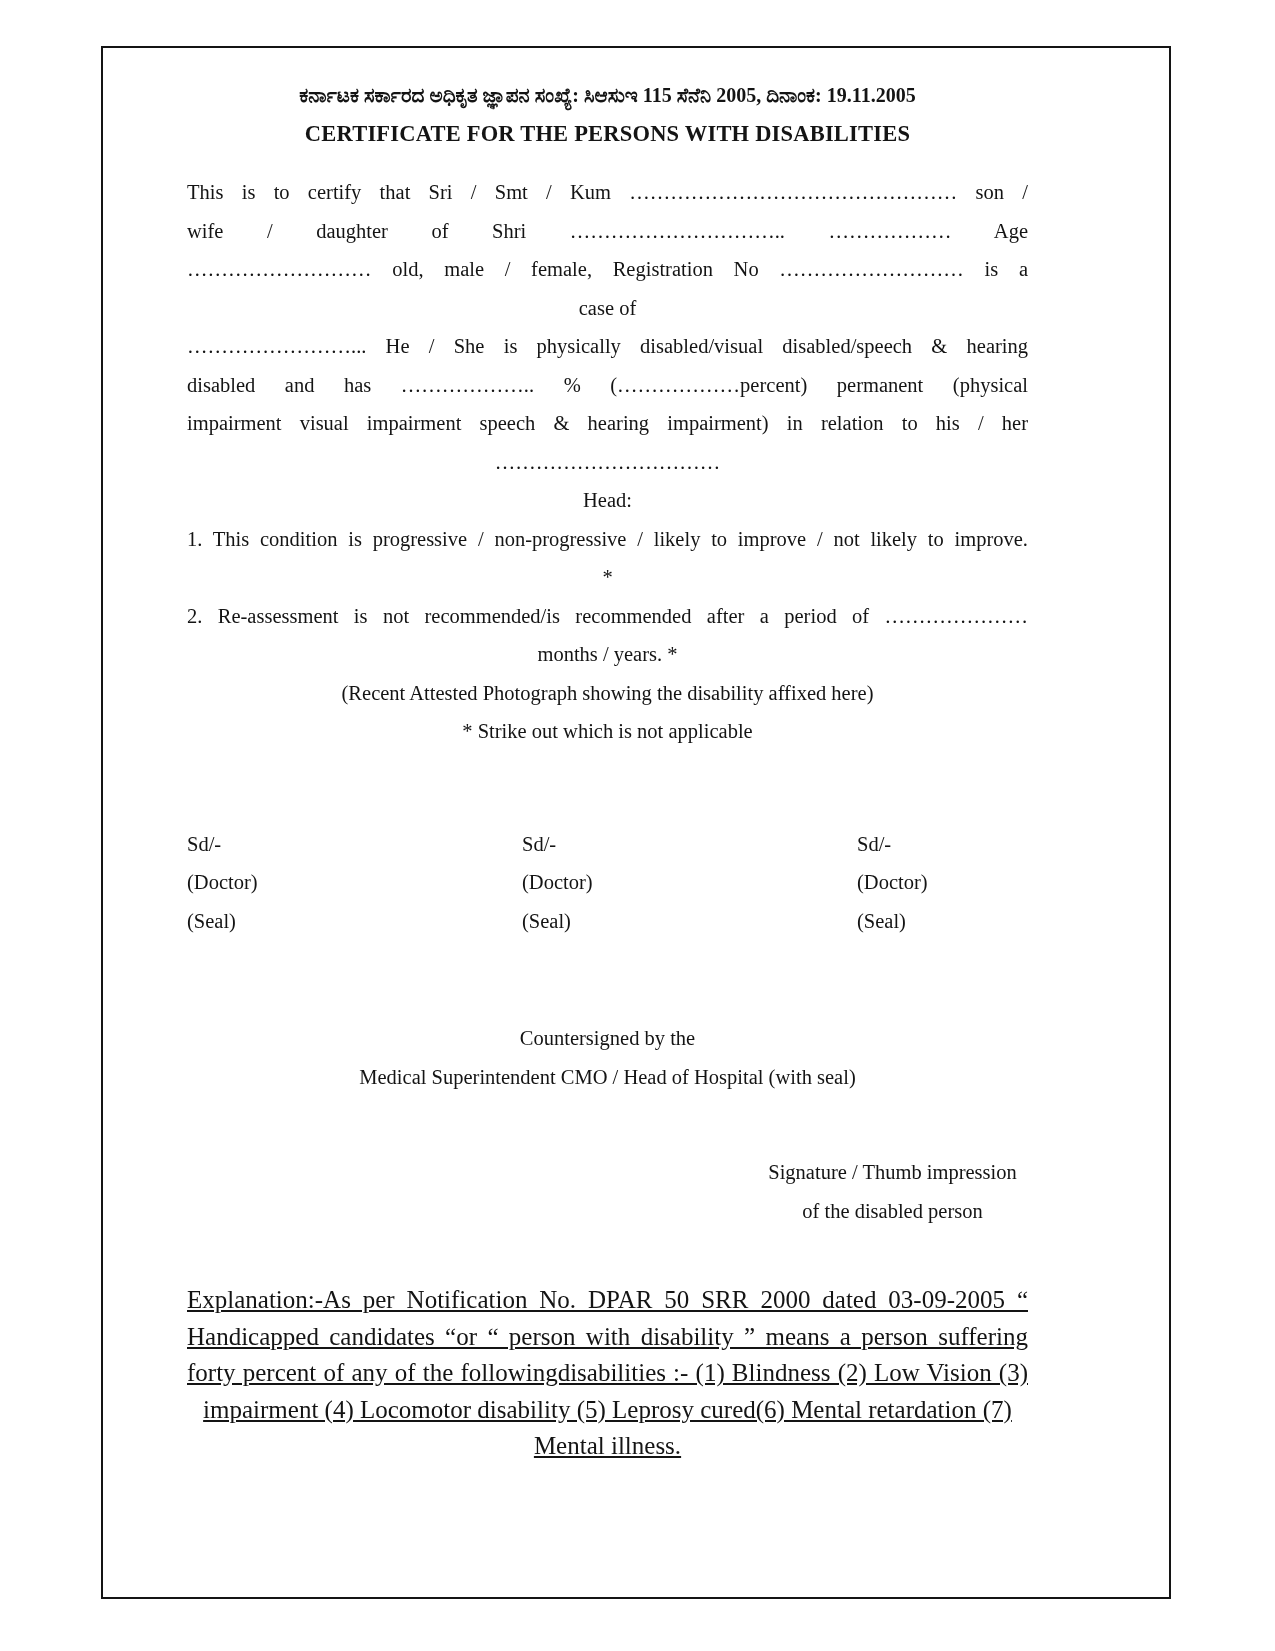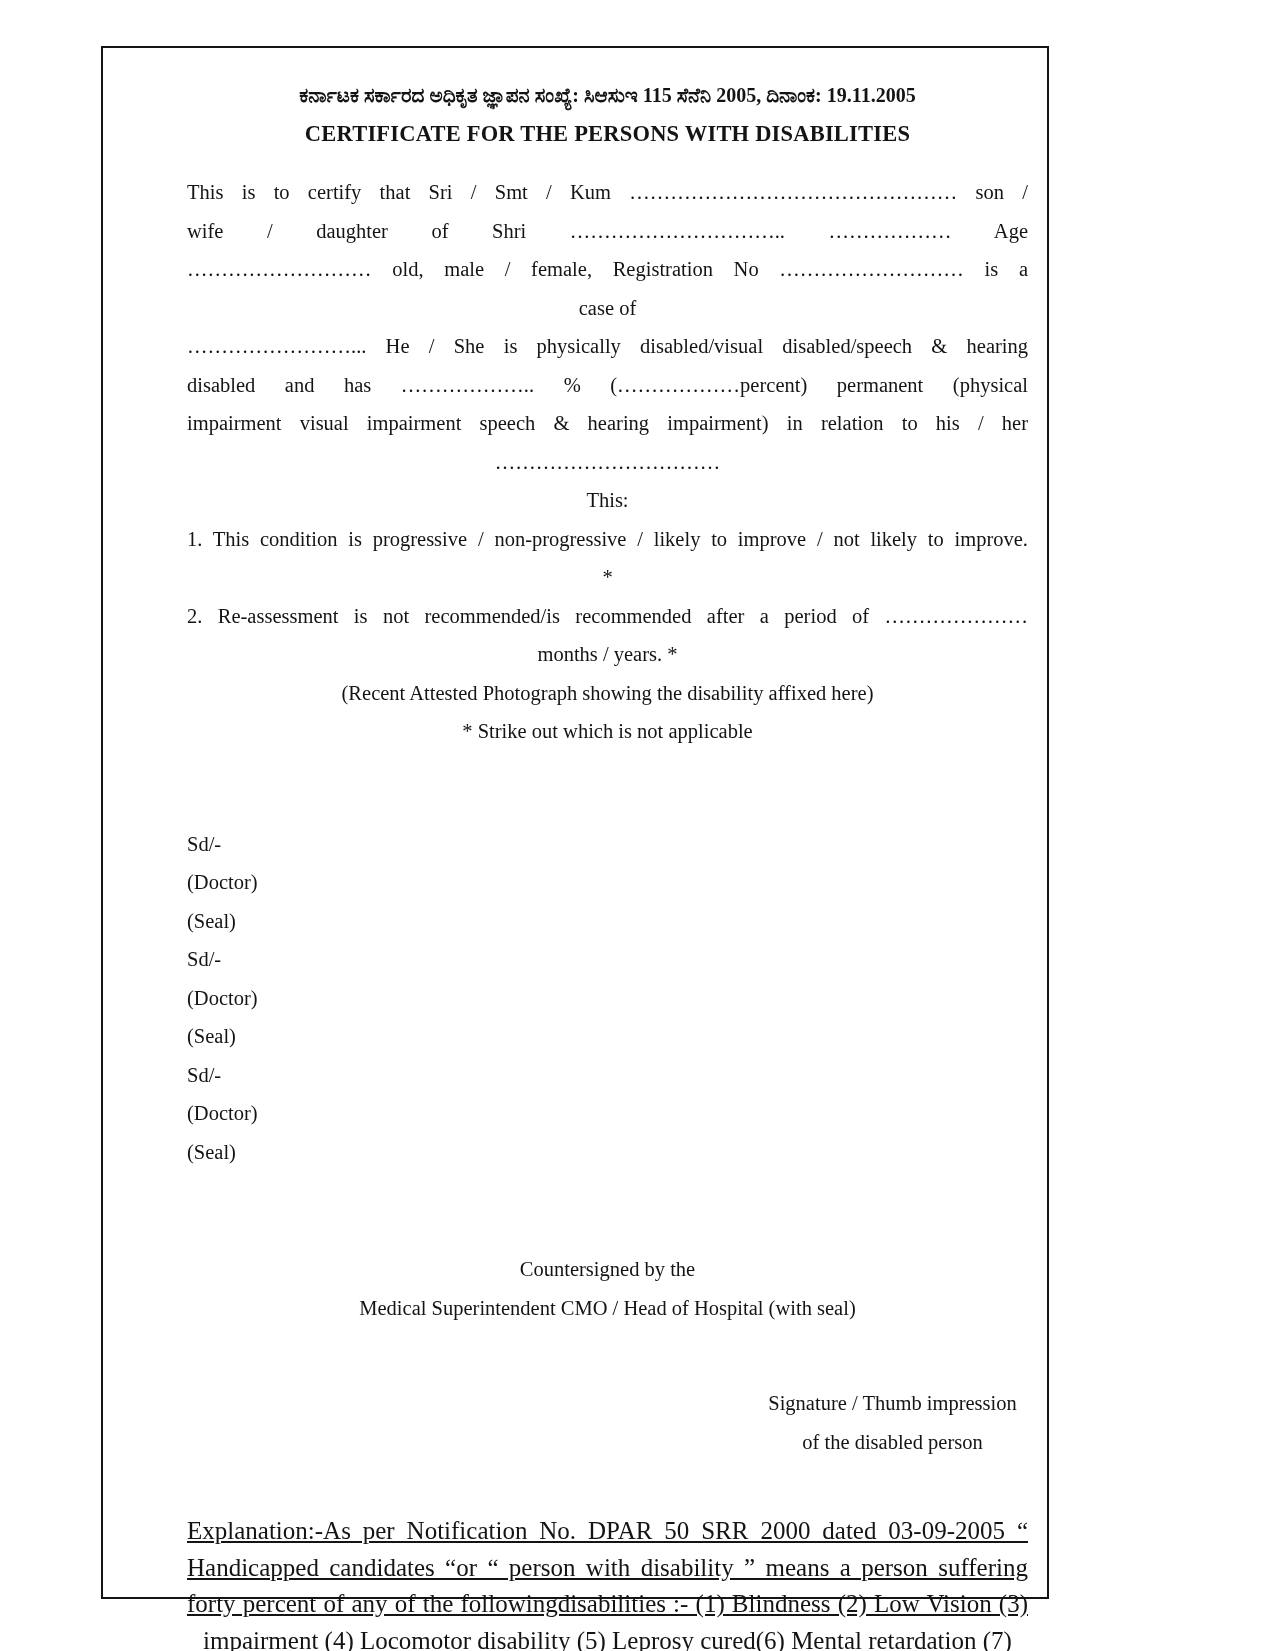--- a/index.html
+++ b/index.html
@@ -9,21 +9,21 @@
     width: 1275px;
     height: 1651px;
     position: relative;
     font-family: "Liberation Serif", "DejaVu Serif", serif;
     color: #141414;
   }
   .sheet {
     position: absolute;
     left: 101px;
     top: 46px;
-    width: 948px;
+    width: 1070px;
     height: 1553px;
     border: 2px solid #141414;
     box-sizing: border-box;
     background: #ffffff;
   }
   .content {
     position: absolute;
     left: 84px;
     top: 28px;
     width: 841px;
@@ -40,21 +40,21 @@
     text-align: justify;
     text-align-last: justify;
     overflow: hidden;
     white-space: normal;
     height: 38.5px;
   }
   .lline { text-align: center; height: 38.5px; }
   .sig-row {
     margin-top: 74px;
     display: flex;
-    flex-direction: column;
+    flex-direction: row;
   }
   .sig-col { width: 335px; flex: 0 0 auto; }
   .sig-col div { height: 38.5px; }
   .countersign { margin-top: 79px; }
   .impression { margin-top: 57px; padding-left: 570px; }
   .explanation {
     margin-top: 52px;
     font-size: 25px;
     line-height: 36.5px;
     text-decoration: underline;
@@ -79,21 +79,21 @@
       <div class="lline">case of</div>
     </div>
 
     <div class="para">
       <div class="jline">……………………... He / She is physically disabled/visual disabled/speech &amp; hearing</div>
       <div class="jline">disabled and has ……………….. % (………………percent) permanent (physical</div>
       <div class="jline">impairment visual impairment speech &amp; hearing impairment) in relation to his / her</div>
       <div class="lline">……………………………</div>
     </div>
 
-    <div class="lline">This:</div>
+    <div class="lline">Head:</div>
 
     <div class="para">
       <div class="jline">1. This condition is progressive / non-progressive / likely to improve / not likely to improve.</div>
       <div class="lline">*</div>
     </div>
 
     <div class="para">
       <div class="jline">2. Re-assessment is not recommended/is recommended after a period of …………………</div>
       <div class="lline">months / years. *</div>
     </div>

